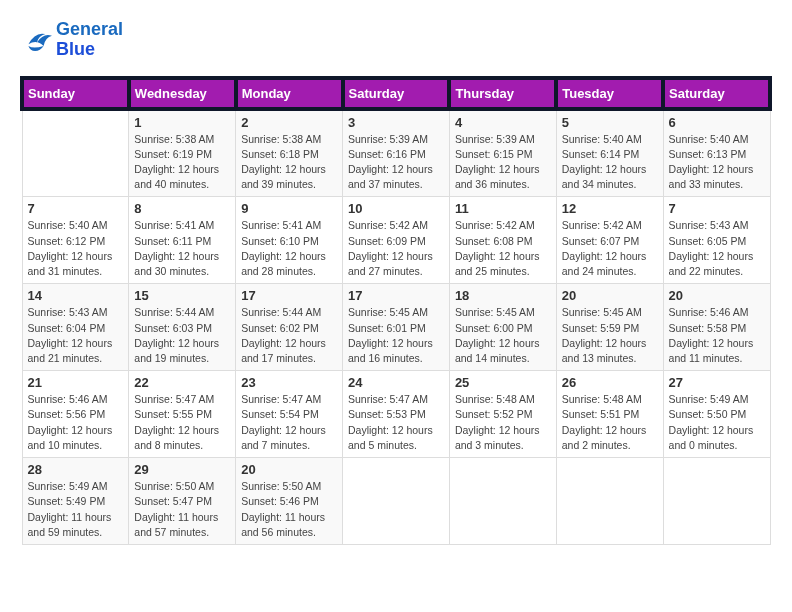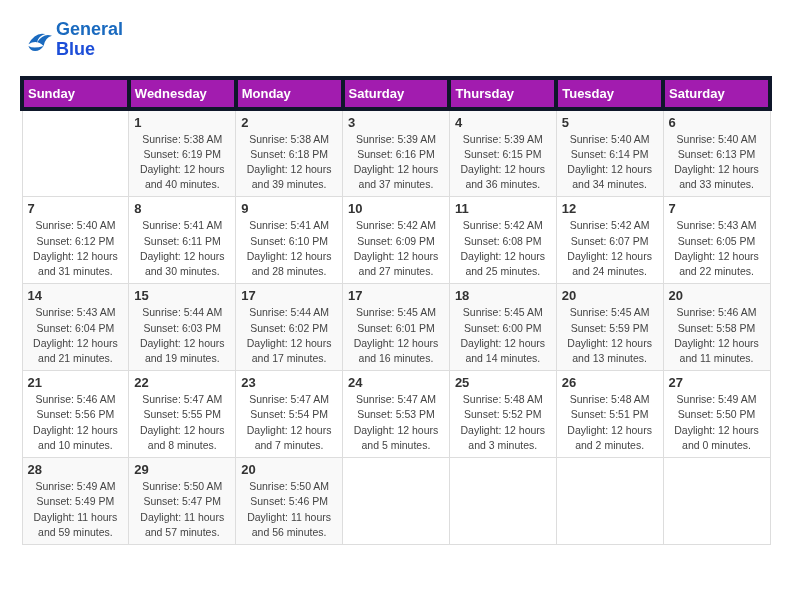--- a/index.html
+++ b/index.html
@@ -75,21 +75,20 @@
       font-size: 13px;
       font-weight: bold;
       color: #333;
       display: block;
       margin-bottom: 2px;
     }
     .day-info {
       color: #444;
       line-height: 1.45;
       font-size: 10.5px;
-      text-align: center;
     }
     .empty-cell {
       background: #fff !important;
     }
   </style>
 </head>
 <body>
 
 <div class="header">
   <div class="logo">

